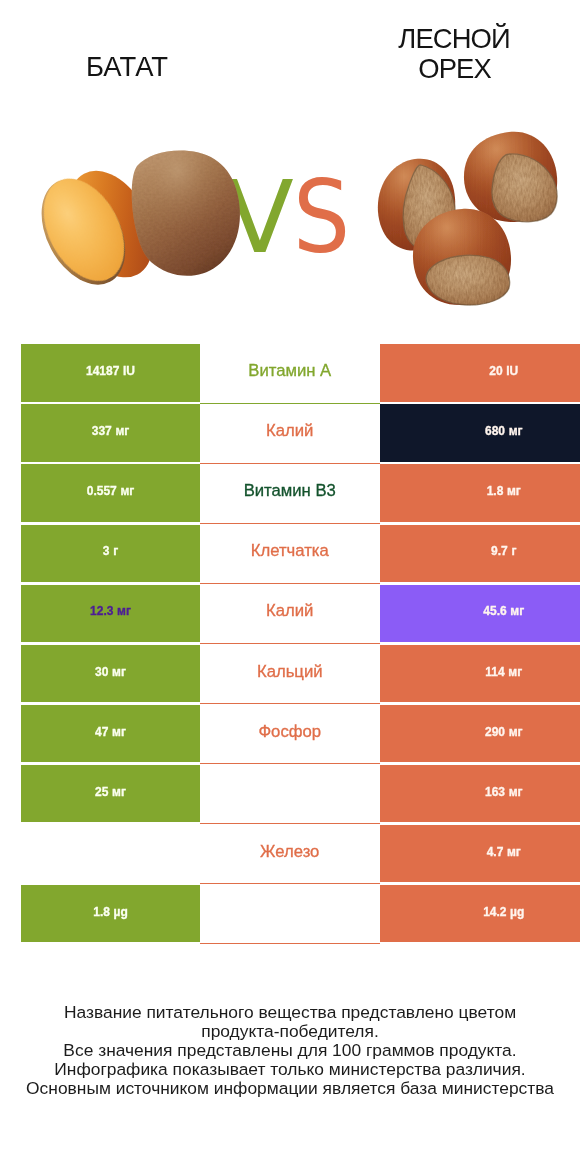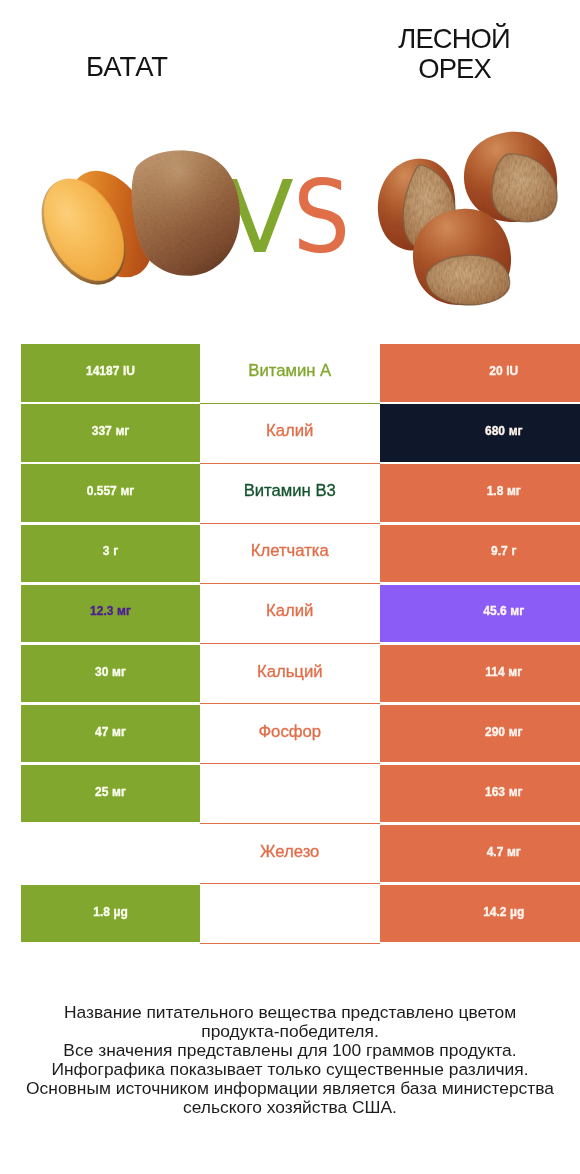--- a/index.html
+++ b/index.html
@@ -322,17 +322,16 @@
           <span class="val" style="color:#FFF5EE">14.2<span class="u">µg</span></span>
         </div>
         <div class="sep" style="background:#E06E49"></div>
       </div>
     </div>
 
   <div id="footer">
       <div>Название питательного вещества представлено цветом</div>
       <div>продукта-победителя.</div>
       <div>Все значения представлены для 100 граммов продукта.</div>
-      <div>Инфографика показывает только существенные различия.</div>
+      <div>Инфографика показывает только министерства различия.</div>
       <div>Основным источником информации является база министерства</div>
-      <div>сельского хозяйства США.</div>
     </div>
 </div>
 
 </body></html>

